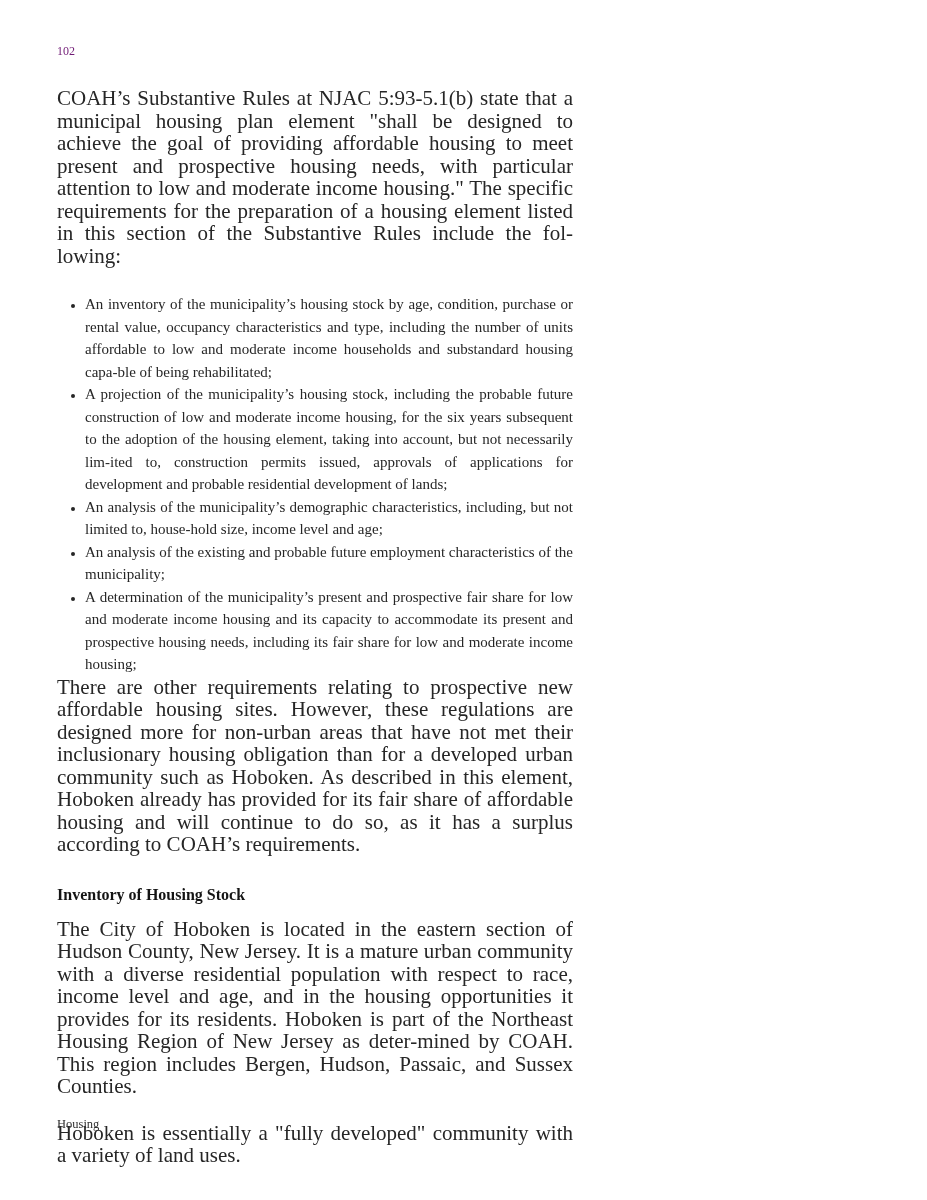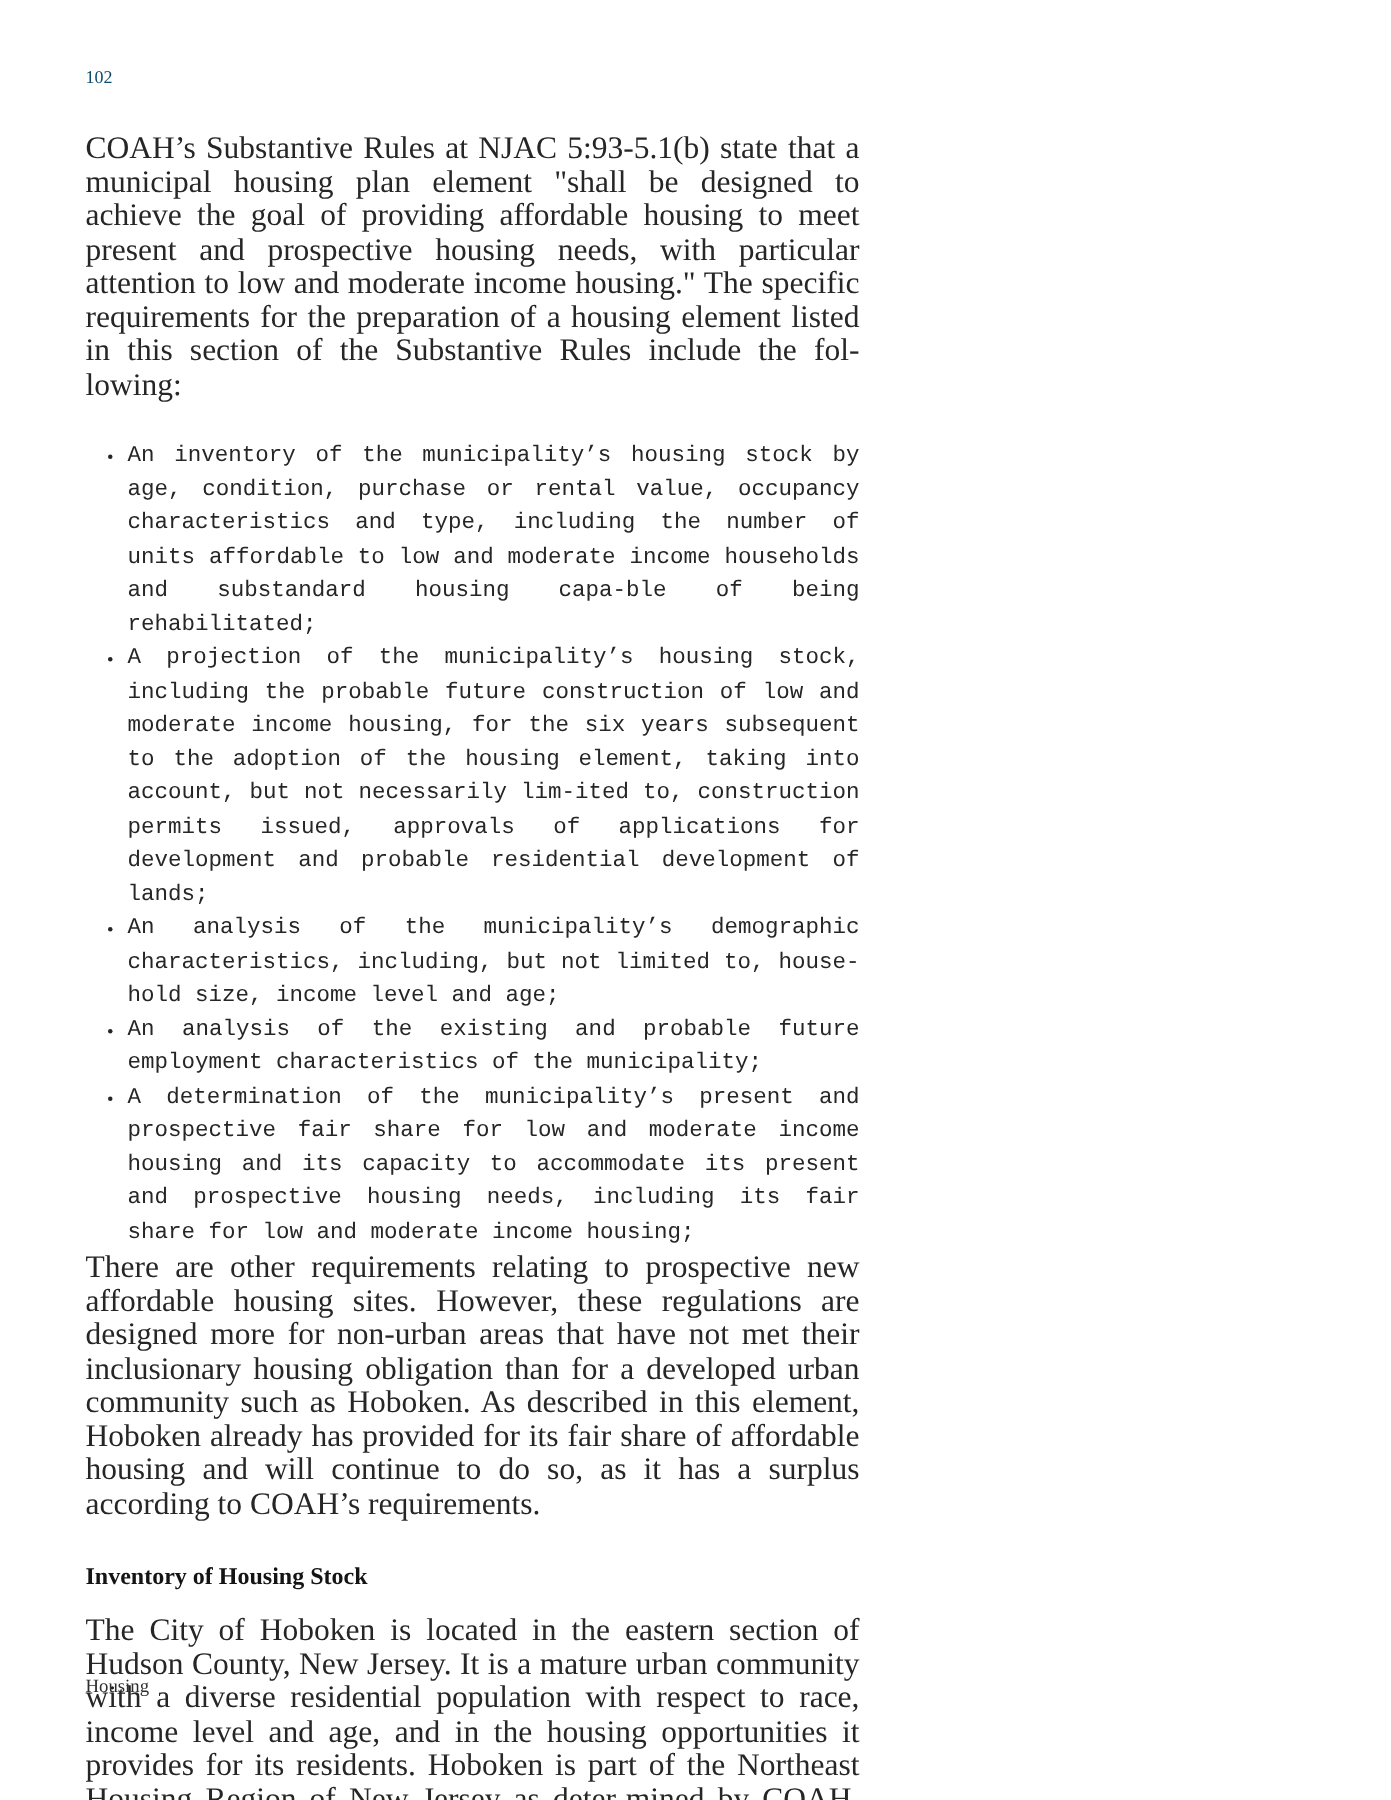--- a/index.html
+++ b/index.html
@@ -13,35 +13,34 @@
     overflow: hidden;
   }
   .content {
     position: absolute;
     left: 57px;
     top: 44px;
     width: 516px;
   }
   .page-number {
     font-size: 12px;
-    color: #0c4a6e;
+    color: #701a75;
     margin: 0 0 28px 0;
   }
   p.body {
     font-size: 21px;
     line-height: 22.5px;
     text-align: justify;
     margin: 0;
     color: #262626;
   }
   ul.bullets {
     margin: 26px 0 0 0;
     padding-left: 28px;
     list-style: disc;
-    font-family: Liberation Mono, monospace;
   }
   ul.bullets li {
     font-size: 15px;
     line-height: 22.5px;
     text-align: justify;
     color: #262626;
     padding-left: 0;
   }
   ul.bullets li::marker { font-size: 12px; color: #262626; }
   p.after-list { }

